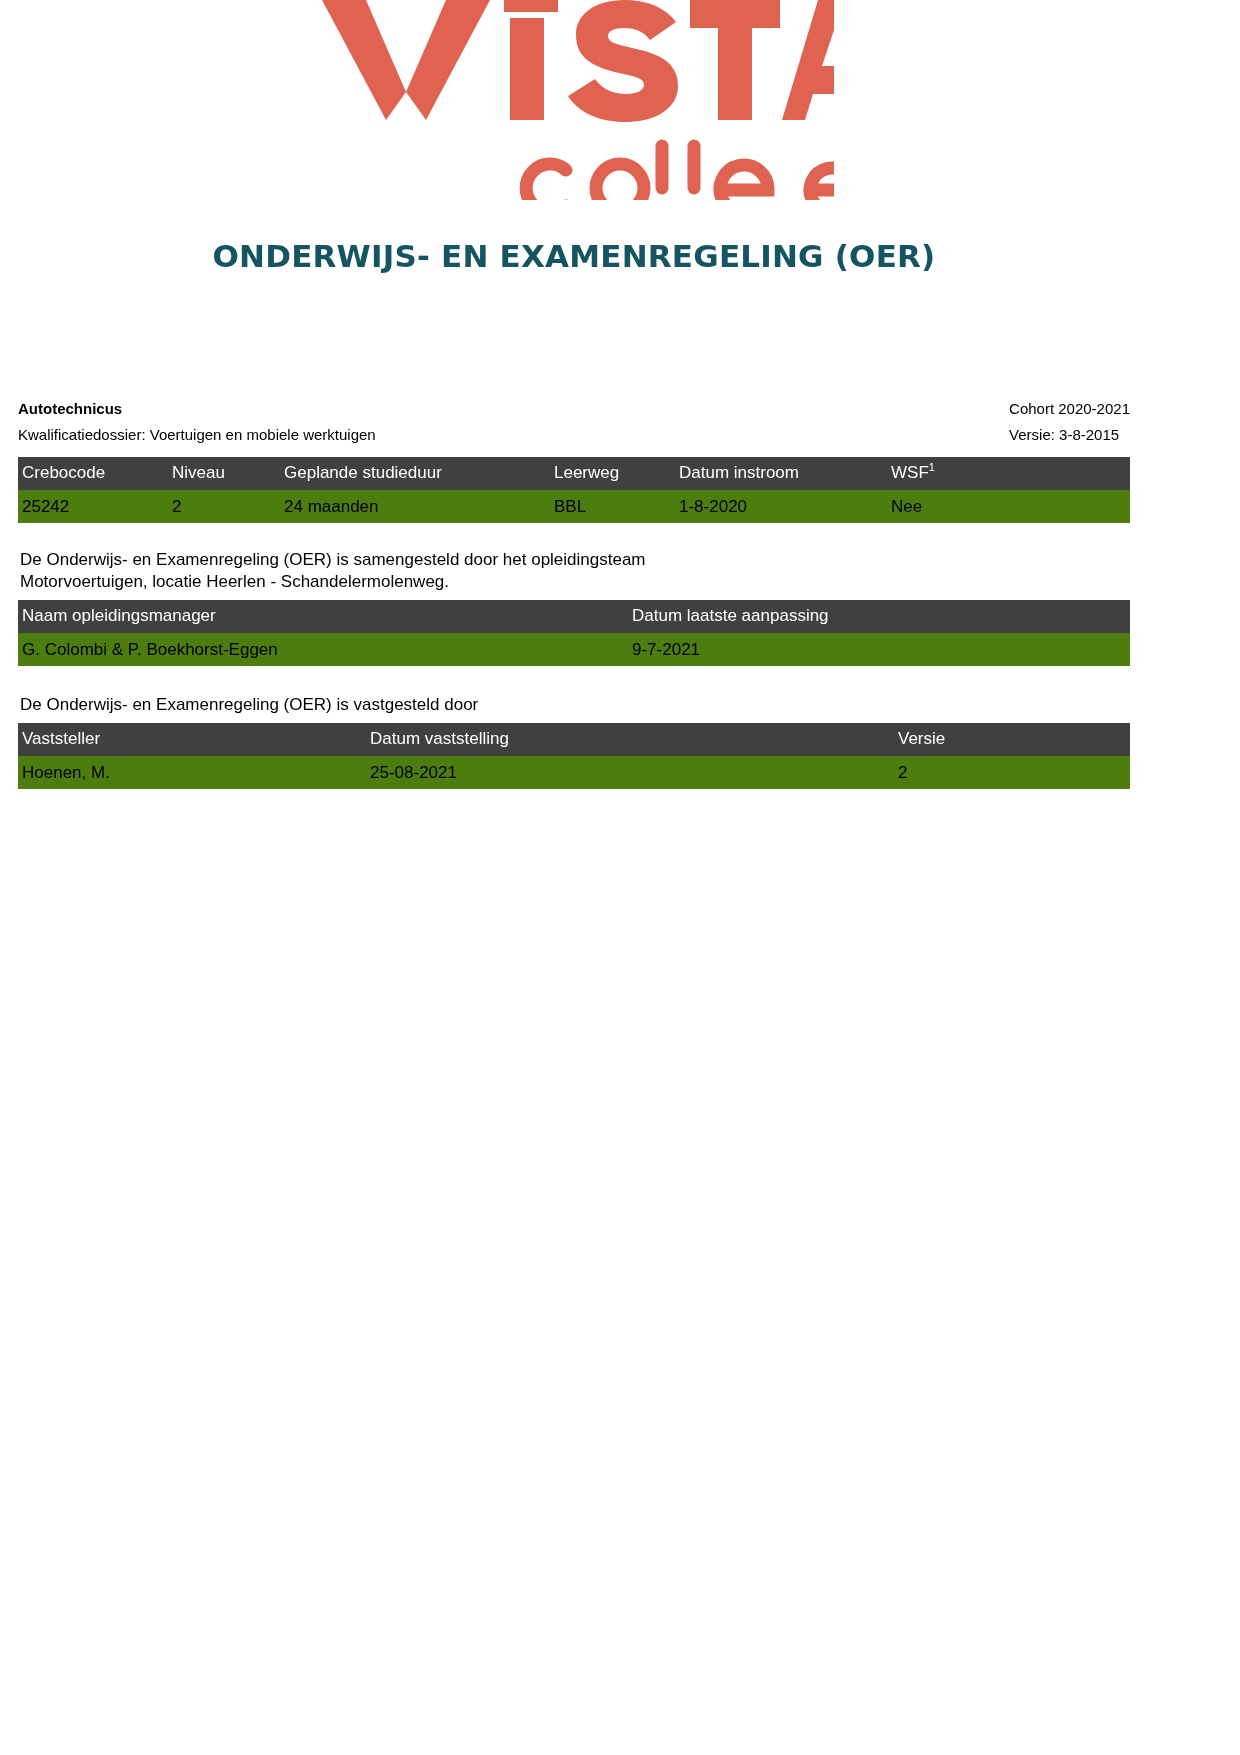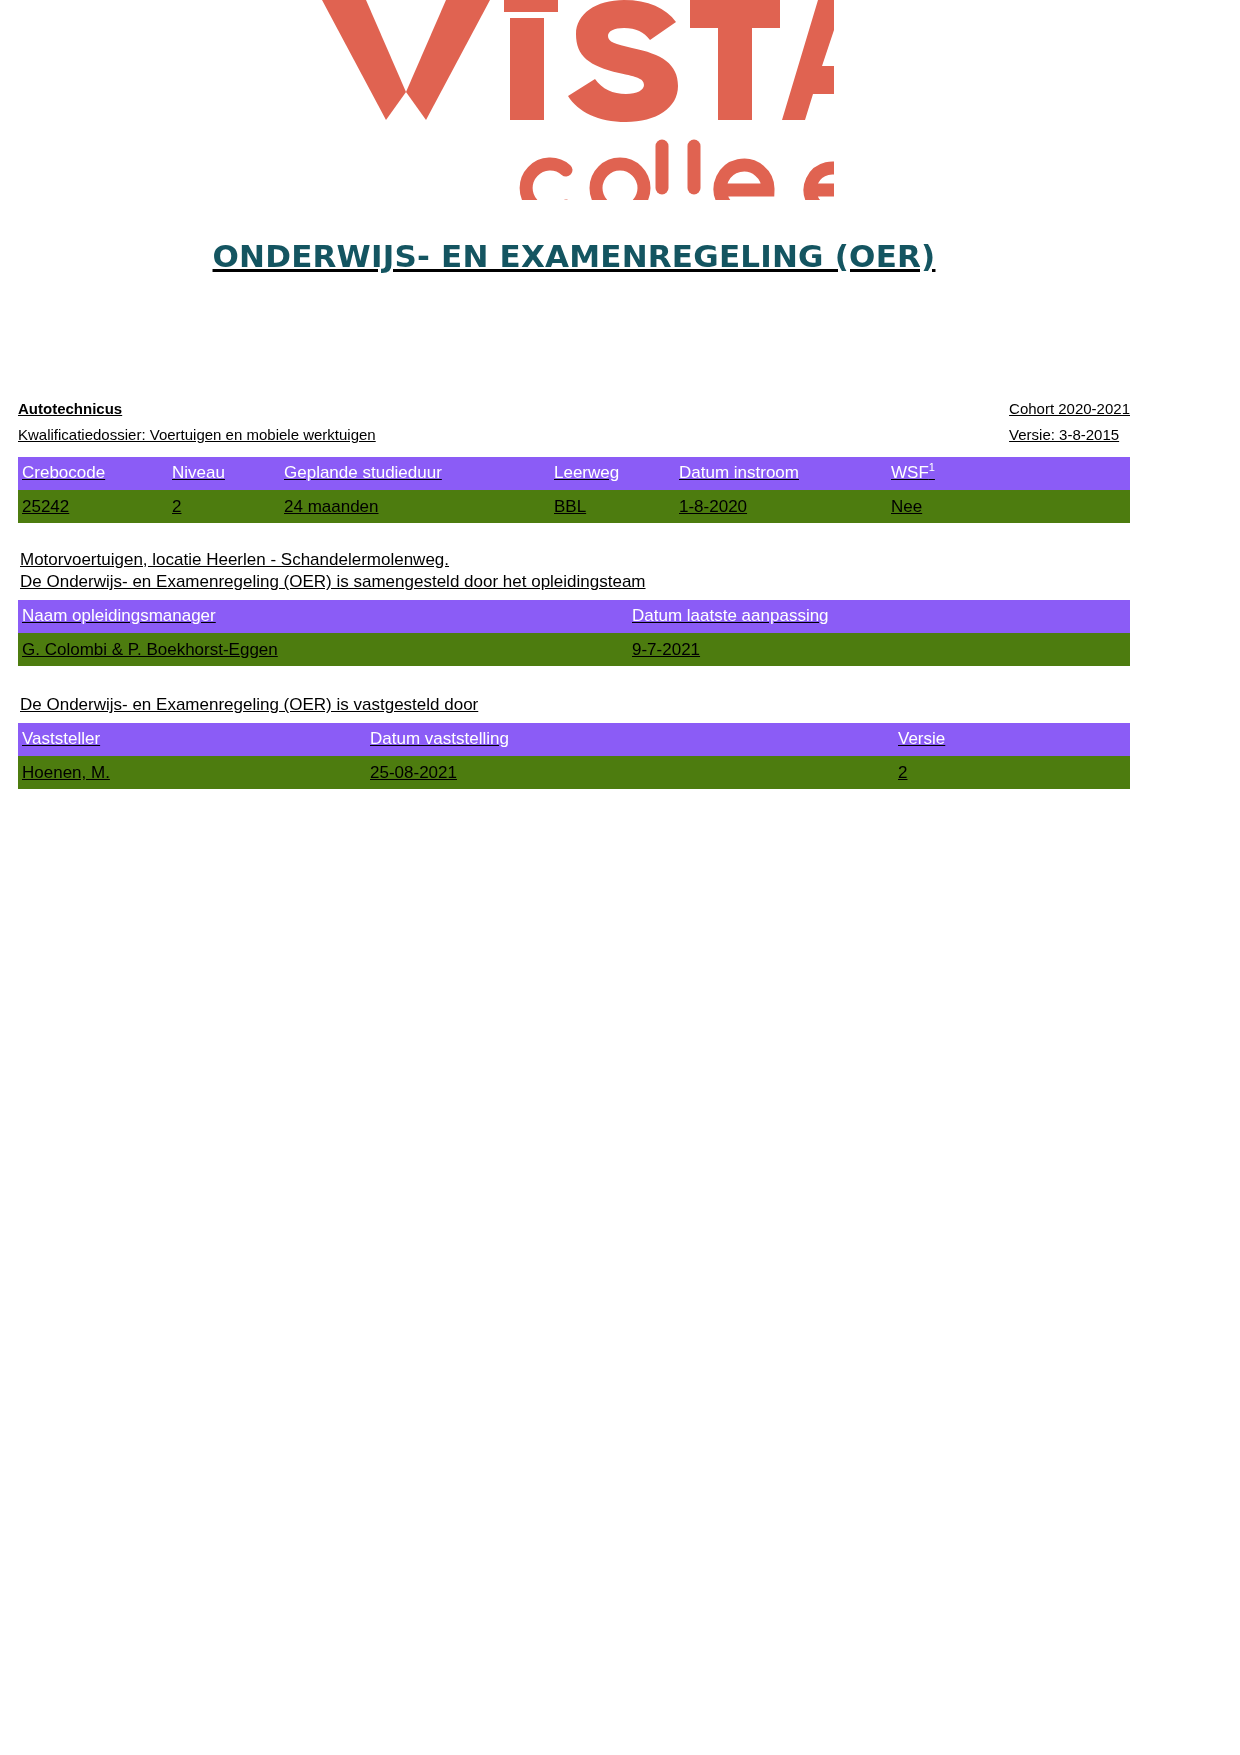--- a/index.html
+++ b/index.html
@@ -13,21 +13,20 @@
     font-family: "Liberation Sans", sans-serif;
     color: #000000;
     -webkit-font-smoothing: antialiased;
   }
   .page {
     position: relative;
     width: 1148px;
     min-height: 1755px;
     box-sizing: border-box;
     padding: 0 18px;
-    text-decoration: underline;
   }
 
   
   .logo-wrap {
     width: 100%;
     display: flex;
     justify-content: center;
     padding-top: 0px;
   }
   .logo {
@@ -61,21 +60,21 @@
   .meta-right { text-align: left; margin-left: 8px; }
 
   
   table {
     width: 100%;
     border-collapse: collapse;
     font-size: 17px;
     table-layout: fixed;
   }
   thead th {
-    background: #8b5cf6;
+    background: #404040;
     color: #ffffff;
     font-weight: normal;
     text-align: left;
     padding: 6px 4px 7px 4px;
     vertical-align: middle;
   }
   tbody td {
     padding: 7px 4px 6px 4px;
     vertical-align: top;
     background: #4d7c0f;
@@ -198,22 +197,22 @@
         <td>2</td>
         <td>24 maanden</td>
         <td>BBL</td>
         <td>1-8-2020</td>
         <td>Nee</td>
       </tr>
     </tbody>
   </table>
 
   <div class="para">
+    <div>De Onderwijs- en Examenregeling (OER) is samengesteld door het opleidingsteam</div>
     <div>Motorvoertuigen, locatie Heerlen - Schandelermolenweg.</div>
-    <div>De Onderwijs- en Examenregeling (OER) is samengesteld door het opleidingsteam</div>
   </div>
 
   <table class="tbl-manager">
     <colgroup>
         <col class="c1">
         <col class="c2">
       </colgroup>
     <thead>
       <tr>
         <th>Naam opleidingsmanager</th>

